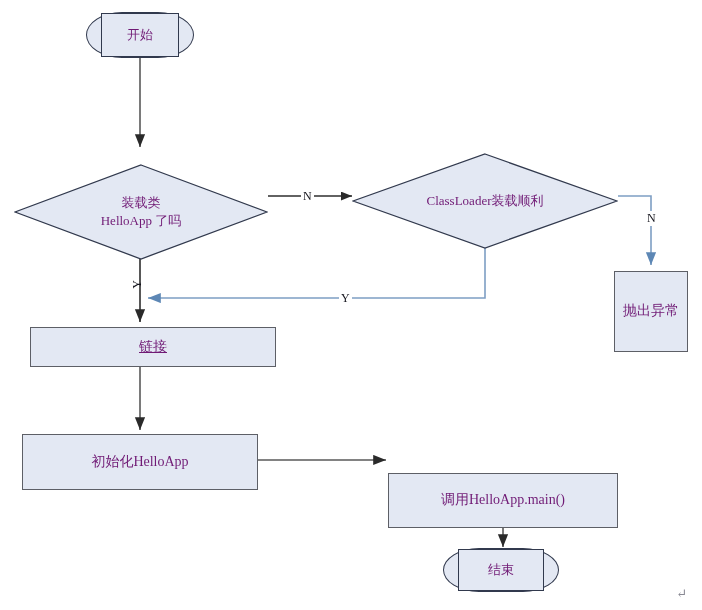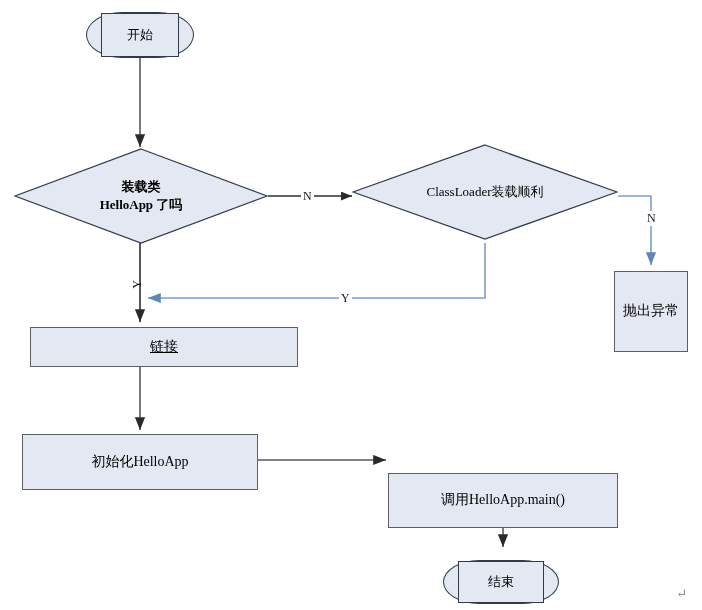--- a/index.html
+++ b/index.html
@@ -26,21 +26,21 @@
     width: 702px;
     height: 610px;
   }
   .node {
     position: absolute;
     box-sizing: border-box;
     display: flex;
     align-items: center;
     justify-content: center;
     text-align: center;
-    color: #000000;
+    color: #701a75;
     line-height: 1.35;
     z-index: 3;
   }
   
   .capsule {
     background: #e3e8f3;
     border: 1px solid #31394d;
     border-radius: 36px / 50%;
     font-size: 13px;
   }
@@ -149,54 +149,54 @@
     <line x1="258" y1="460" x2="386" y2="460" stroke="#595959" stroke-width="1.6" marker-end="url(#arrow-dark)"></line>
 
     <line x1="503" y1="489" x2="503" y2="547" stroke="#595959" stroke-width="1.6" marker-end="url(#arrow-dark)"></line>
   </svg>
 
   <div class="node capsule" style="left:86px; top:12px; width:108px; height:46px;">
     <span class="capbody"></span>
     <span class="caplabel">开始</span>
   </div>
 
-  <div class="node diamond" style="left:14px; top:148px; width:254px; height:96px;font-weight:bold;">
+  <div class="node diamond" style="left:14px; top:164px; width:254px; height:96px;">
     <svg width="254" height="96" viewBox="0 0 254 96" xmlns="http://www.w3.org/2000/svg">
       <polygon points="127,1 253,48 127,95 1,48" fill="#e3e8f3" stroke="#31394d" stroke-width="1.3"></polygon>
     </svg>
     <div class="dlabel">
       <div>装载类</div>
       <div>HelloApp 了吗</div>
     </div>
   </div>
 
-  <div class="node diamond" style="left:352px; top:144px; width:266px; height:96px;align-items:center;">
+  <div class="node diamond" style="left:352px; top:153px; width:266px; height:96px;align-items:center;">
     <svg width="266" height="96" viewBox="0 0 266 96" xmlns="http://www.w3.org/2000/svg">
       <polygon points="133,1 265,48 133,95 1,48" fill="#e3e8f3" stroke="#31394d" stroke-width="1.3"></polygon>
     </svg>
     <div class="dlabel">ClassLoader装载顺利</div>
   </div>
 
   <div class="node rect" style="left:614px; top:271px; width:74px; height:81px;">
     <span>抛出异常</span>
   </div>
 
-  <div class="node rect" style="left:30px; top:327px; width:268px; height:40px;text-decoration:underline;">
+  <div class="node rect" style="left:30px; top:327px; width:246px; height:40px;text-decoration:underline;">
     <span>链接</span>
   </div>
 
   <div class="node rect" style="left:22px; top:434px; width:236px; height:56px;">
     <span>初始化HelloApp</span>
   </div>
 
   <div class="node rect" style="left:388px; top:434px; width:230px; height:55px;margin-top:39px;">
     <span>调用HelloApp.main()</span>
   </div>
 
-  <div class="node capsule" style="left:443px; top:548px; width:116px; height:44px;margin-top:12px;">
+  <div class="node capsule" style="left:443px; top:548px; width:116px; height:44px;">
     <span class="capbody"></span>
     <span class="caplabel">结束</span>
   </div>
 
   <div class="edge-label" style="left:301px; top:189px;">N</div>
 
   <div class="edge-label rot" style="left:131px; top:277px;">Y</div>
 
   <div class="edge-label" style="left:645px; top:211px;">N</div>
 

